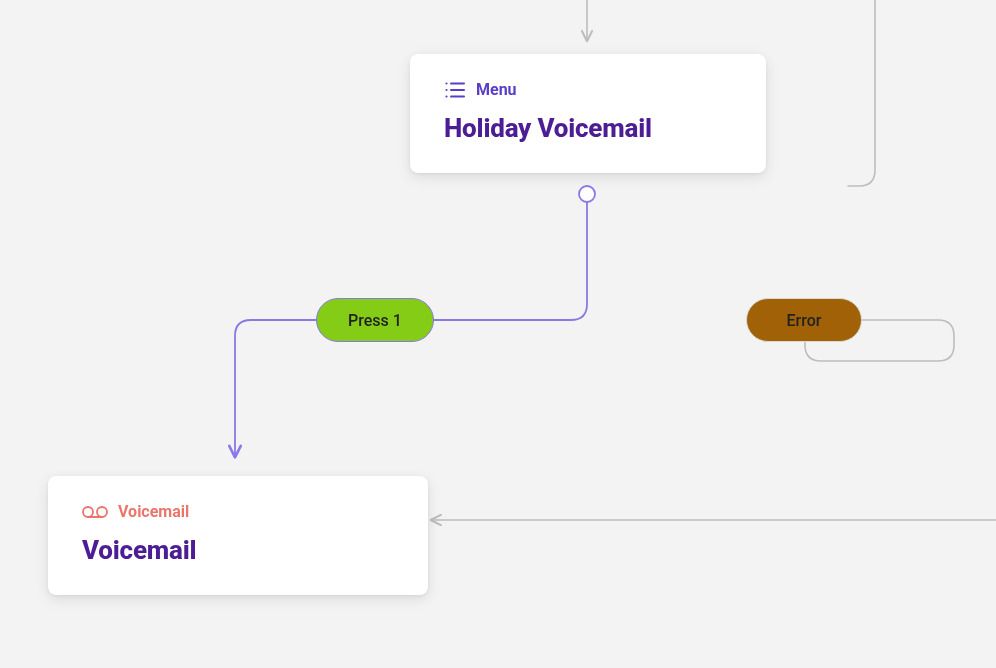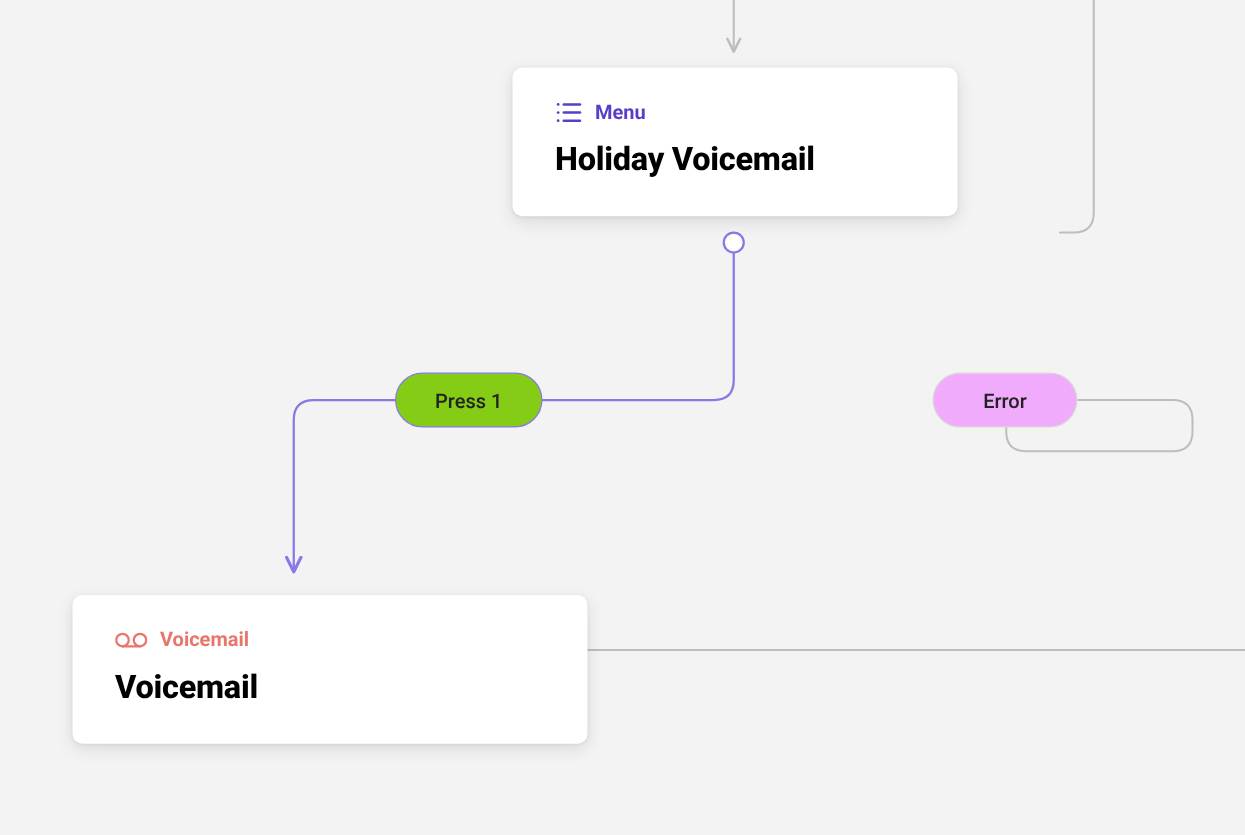--- a/index.html
+++ b/index.html
@@ -39,26 +39,26 @@
   }
   .node-type-label {
     font-size: 16px;
     font-weight: 700;
   }
   .type-menu { color: #5a3ec8; }
   .type-voicemail { color: #e9756b; }
   .node-title {
     font-size: 26px;
     font-weight: 800;
-    color: #000000;
+    color: #4c1d95;
     letter-spacing: -0.2px;
   }
   .pill {
     position: absolute;
-    background: #f0abfc;
+    background: #a16207;
     border-radius: 999px;
     font-size: 16px;
     font-weight: 500;
     color: #222;
     display: flex;
     align-items: center;
     justify-content: center;
     box-sizing: border-box;
   }
   .pill-press {
@@ -126,21 +126,21 @@
   </div>
 
   <div class="pill pill-press" style="left:316px; top:298px; width:118px; height:44px;">
     <span>Press 1</span>
   </div>
 
   <div class="pill pill-error" style="left:746px; top:298px; width:116px; height:44px;">
     <span>Error</span>
   </div>
 
-  <div class="node-card" style="left:58px; top:476px; width:412px;">
+  <div class="node-card" style="left:48px; top:476px; width:380px;">
     <div class="node-type-row">
       <span class="voicemail-icon">
         <svg width="26" height="14" viewBox="0 0 26 14">
           <g stroke="#e9756b" stroke-width="1.8" fill="none" stroke-linecap="round">
             <circle cx="6" cy="7" r="5"></circle>
             <circle cx="20" cy="7" r="5"></circle>
             <line x1="6" y1="12" x2="20" y2="12"></line>
           </g>
         </svg>
       </span>

